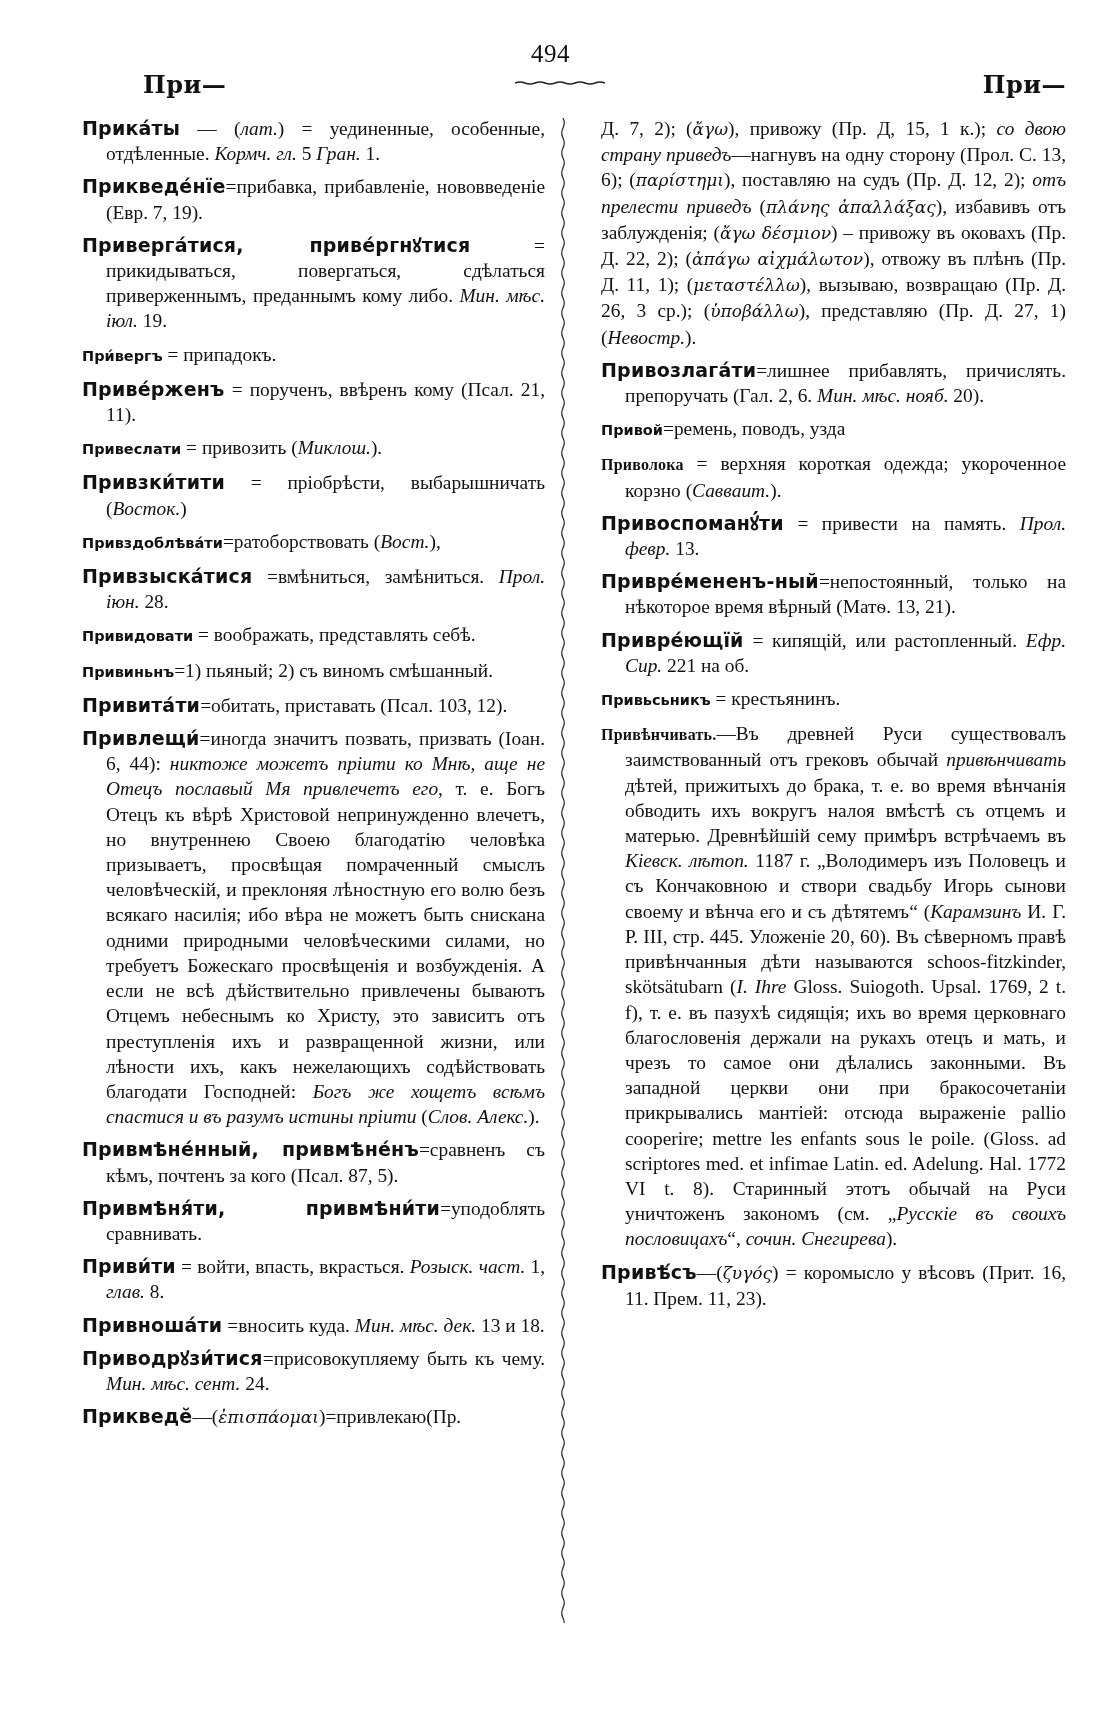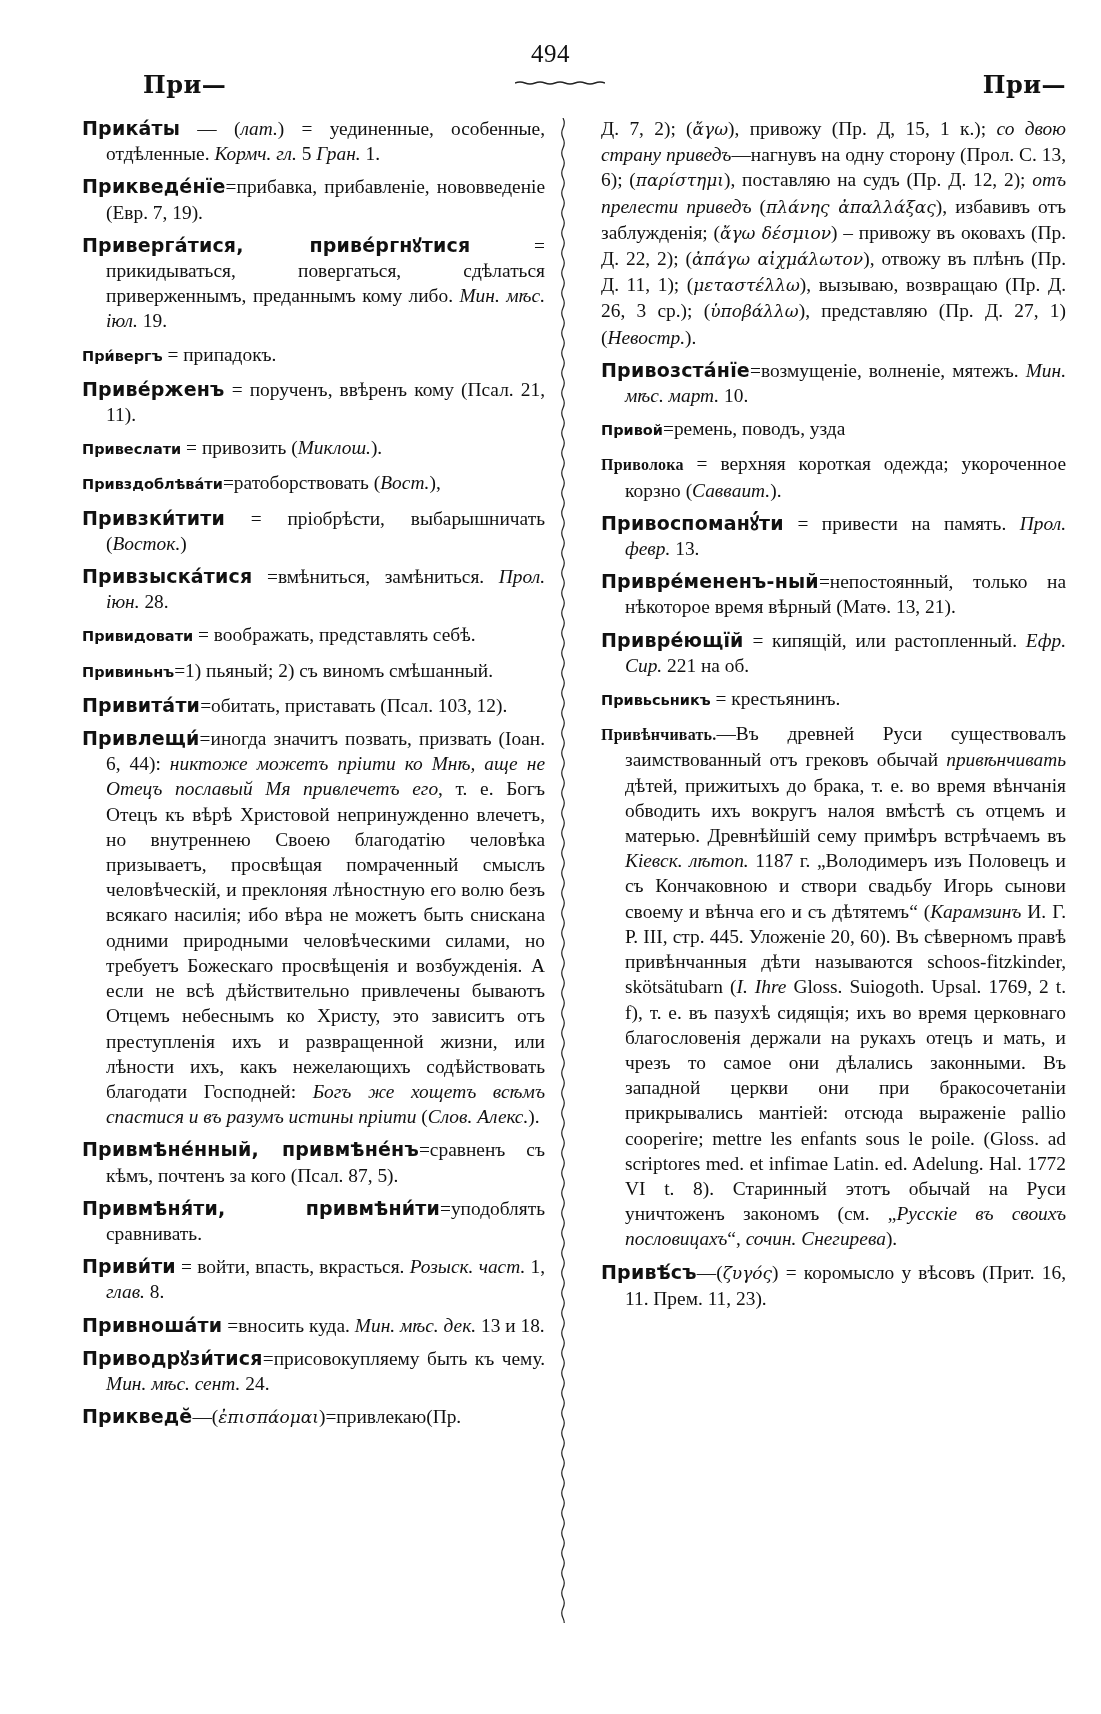--- a/index.html
+++ b/index.html
@@ -58,41 +58,41 @@
 
 <div class="col col-left">
   <div class="running-head">При—</div>
   <div>
       <p class="entry"><span class="hw">Прика́ты</span><span> — (</span><span class="it">лат.</span><span>) = уединенные, особенные, отдѣленные. </span><span class="it">Кормч. гл.</span><span> 5 </span><span class="it">Гран.</span><span> 1.</span></p>
       <p class="entry"><span class="hw">Прикведе́нїе</span><span>=прибавка, прибавленіе, нововведеніе (Евр. 7, 19).</span></p>
       <p class="entry"><span class="hw">Приверга́тися, приве́ргнꙋтися</span><span> = прикидываться, повергаться, сдѣлаться приверженнымъ, преданнымъ кому либо. </span><span class="it">Мин. мѣс. іюл.</span><span> 19.</span></p>
       <p class="entry"><span class="hw small">При́вергъ</span><span> = припадокъ.</span></p>
       <p class="entry"><span class="hw">Приве́рженъ</span><span> = порученъ, ввѣренъ кому (Псал. 21, 11).</span></p>
       <p class="entry"><span class="hw small">Привеслати</span><span> = привозить (</span><span class="it">Миклош.</span><span>).</span></p>
+      <p class="entry"><span class="hw">Привзки́тити</span><span> = пріобрѣсти, выбарышничать (</span><span class="it">Восток.</span><span>)</span></p>
       <p class="entry"><span class="hw small">Привздоблѣва́ти</span><span>=ратоборствовать (</span><span class="it">Вост.</span><span>),</span></p>
-      <p class="entry"><span class="hw">Привзки́тити</span><span> = пріобрѣсти, выбарышничать (</span><span class="it">Восток.</span><span>)</span></p>
       <p class="entry"><span class="hw">Привзыска́тися</span><span> =вмѣниться, замѣниться. </span><span class="it">Прол. іюн.</span><span> 28.</span></p>
       <p class="entry"><span class="hw small">Привидовати</span><span> = воображать, представлять себѣ.</span></p>
       <p class="entry"><span class="hw small">Привиньнъ</span><span>=1) пьяный; 2) съ виномъ смѣшанный.</span></p>
       <p class="entry"><span class="hw">Привита́ти</span><span>=обитать, приставать (Псал. 103, 12).</span></p>
       <p class="entry"><span class="hw">Привлещи́</span><span>=иногда значитъ позвать, призвать (Іоан. 6, 44): </span><span class="it">никтоже можетъ пріити ко Мнѣ, аще не Отецъ пославый Мя привлечетъ его</span><span>, т. е. Богъ Отецъ къ вѣрѣ Христовой непринужденно влечетъ, но внутреннею Своею благодатію человѣка призываетъ, просвѣщая помраченный смыслъ человѣческій, и преклоняя лѣностную его волю безъ всякаго насилія; ибо вѣра не можетъ быть снискана одними природными человѣческими силами, но требуетъ Божескаго просвѣщенія и возбужденія. А если не всѣ дѣйствительно привлечены бываютъ Отцемъ небеснымъ ко Христу, это зависитъ отъ преступленія ихъ и развращенной жизни, или лѣности ихъ, какъ нежелающихъ содѣйствовать благодати Господней: </span><span class="it">Богъ же хощетъ всѣмъ спастися и въ разумъ истины пріити</span><span> (</span><span class="it">Слов. Алекс.</span><span>).</span></p>
       <p class="entry"><span class="hw">Привмѣне́нный, привмѣне́нъ</span><span>=сравненъ съ кѣмъ, почтенъ за кого (Псал. 87, 5).</span></p>
       <p class="entry"><span class="hw">Привмѣня́ти, привмѣни́ти</span><span>=уподоблять сравнивать.</span></p>
       <p class="entry"><span class="hw">Приви́ти</span><span> = войти, впасть, вкрасться. </span><span class="it">Розыск. част.</span><span> 1, </span><span class="it">глав.</span><span> 8.</span></p>
       <p class="entry"><span class="hw">Привноша́ти</span><span> =вносить куда. </span><span class="it">Мин. мѣс. дек.</span><span> 13 и 18.</span></p>
       <p class="entry"><span class="hw">Приводрꙋзи́тися</span><span>=присовокупляему быть къ чему. </span><span class="it">Мин. мѣс. сент.</span><span> 24.</span></p>
       <p class="entry"><span class="hw">Прикведӗ</span><span>—(</span><span class="gr">ἐπισπάομαι</span><span>)=привлекаю(Пр.</span></p>
     </div>
 </div>
 
 <div class="col col-right">
   <div class="running-head">При—</div>
   <div>
       <p class="entry continuation"><span>Д. 7, 2); (</span><span class="gr">ἄγω</span><span>), привожу (Пр. Д, 15, 1 к.); </span><span class="it">со двою страну приведъ</span><span>—нагнувъ на одну сторону (Прол. С. 13, 6); (</span><span class="gr">παρίστημι</span><span>), поставляю на судъ (Пр. Д. 12, 2); </span><span class="it">отъ прелести приведъ</span><span> (</span><span class="gr">πλάνης ἀπαλλάξας</span><span>), избавивъ отъ заблужденія; (</span><span class="gr">ἄγω δέσμιον</span><span>) – привожу въ оковахъ (Пр. Д. 22, 2); (</span><span class="gr">ἀπάγω αἰχμάλωτον</span><span>), отвожу въ плѣнъ (Пр. Д. 11, 1); (</span><span class="gr">μεταστέλλω</span><span>), вызываю, возвращаю (Пр. Д. 26, 3 ср.); (</span><span class="gr">ὑποβάλλω</span><span>), представляю (Пр. Д. 27, 1) (</span><span class="it">Невостр.</span><span>).</span></p>
-      <p class="entry"><span class="hw">Привозста́нїе</span><span>=возмущеніе, волненіе, мятежъ. </span><span class="it">Мин. мѣс. март.</span><span> 10.</span></p>
+      <p class="entry"><span class="hw">Привозлага́ти</span><span>=лишнее прибавлять, причислять. препоручать (Гал. 2, 6. </span><span class="it">Мин. мѣс. нояб.</span><span> 20).</span></p>
       <p class="entry"><span class="hw small">Привой</span><span>=ремень, поводъ, узда</span></p>
       <p class="entry"><span class="hw modern">Приволока</span><span> = верхняя короткая одежда; укороченное корзно (</span><span class="it">Саввaит.</span><span>).</span></p>
       <p class="entry"><span class="hw">Привоспоманꙋ́ти</span><span> = привести на память. </span><span class="it">Прол. февр.</span><span> 13.</span></p>
       <p class="entry"><span class="hw">Привре́мененъ-ный</span><span>=непостоянный, только на нѣкоторое время вѣрный (Матѳ. 13, 21).</span></p>
       <p class="entry"><span class="hw">Привре́ющїй</span><span> = кипящій, или растопленный. </span><span class="it">Ефр. Сир.</span><span> 221 на об.</span></p>
       <p class="entry"><span class="hw small">Привьсьникъ</span><span> = крестьянинъ.</span></p>
       <p class="entry"><span class="hw modern">Привѣнчивать.</span><span>—Въ древней Руси существовалъ заимствованный отъ грековъ обычай </span><span class="it">привѣнчивать</span><span> дѣтей, прижитыхъ до брака, т. е. во время вѣнчанія обводить ихъ вокругъ налоя вмѣстѣ съ отцемъ и матерью. Древнѣйшій сему примѣръ встрѣчаемъ въ </span><span class="it">Кіевск. лѣтоп.</span><span> 1187 г. „Володимеръ изъ Половецъ и съ Кончаковною и створи свадьбу Игорь сынови своему и вѣнча его и съ дѣтятемъ“ (</span><span class="it">Карамзинъ</span><span> И. Г. Р. III, стр. 445. Уложеніе 20, 60). Въ сѣверномъ правѣ привѣнчанныя дѣти называются schoos-fitzkinder, skötsätubarn (</span><span class="it">I. Ihre</span><span> Gloss. Suiogoth. Upsal. 1769, 2 t. f), т. е. въ пазухѣ сидящія; ихъ во время церковнаго благословенія держали на рукахъ отецъ и мать, и чрезъ то самое они дѣлались законными. Въ западной церкви они при бракосочетаніи прикрывались мантіей: отсюда выраженіе pallio cooperire; mettre les enfants sous le poile. (Gloss. ad scriptores med. et infimae Latin. ed. Adelung. Hal. 1772 VI t. 8). Старинный этотъ обычай на Руси уничтоженъ закономъ (см. „</span><span class="it">Русскіе въ своихъ пословицахъ</span><span>“, </span><span class="it">сочин. Снегирева</span><span>).</span></p>
       <p class="entry"><span class="hw">Привѣ́съ</span><span>—(</span><span class="gr">ζυγός</span><span>) = коромысло у вѣсовъ (Прит. 16, 11. Прем. 11, 23).</span></p>
     </div>
 </div>

